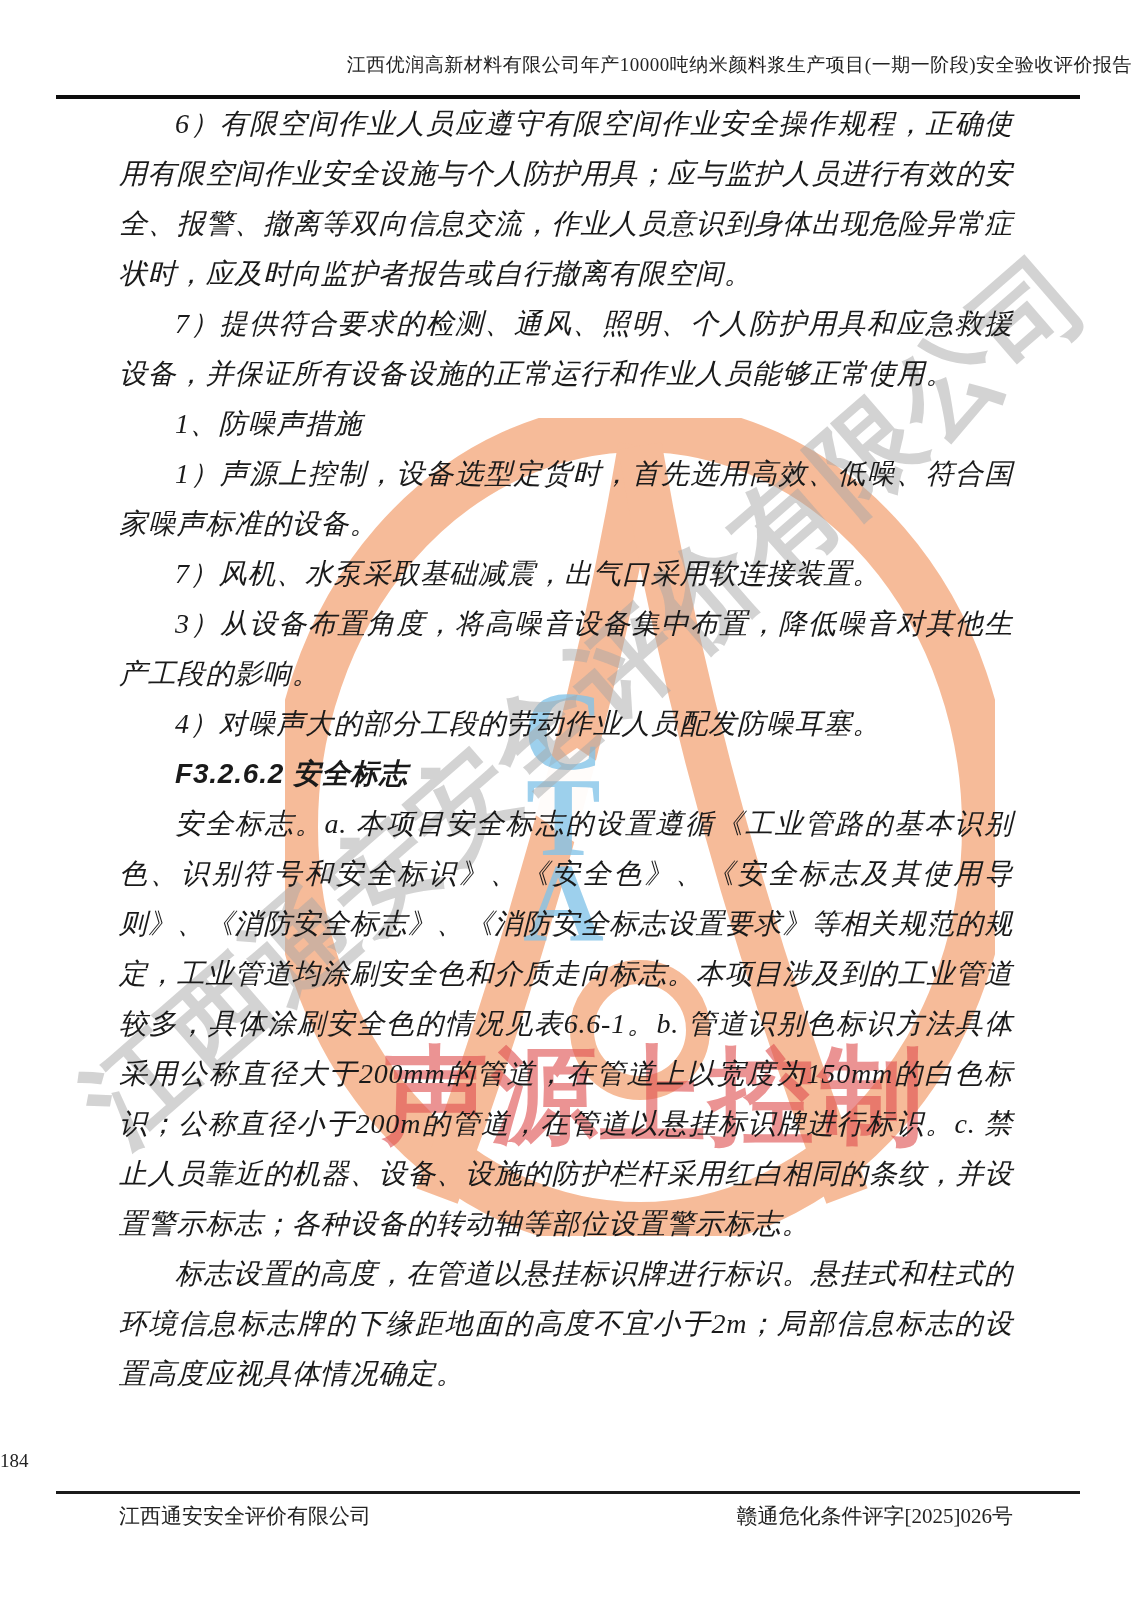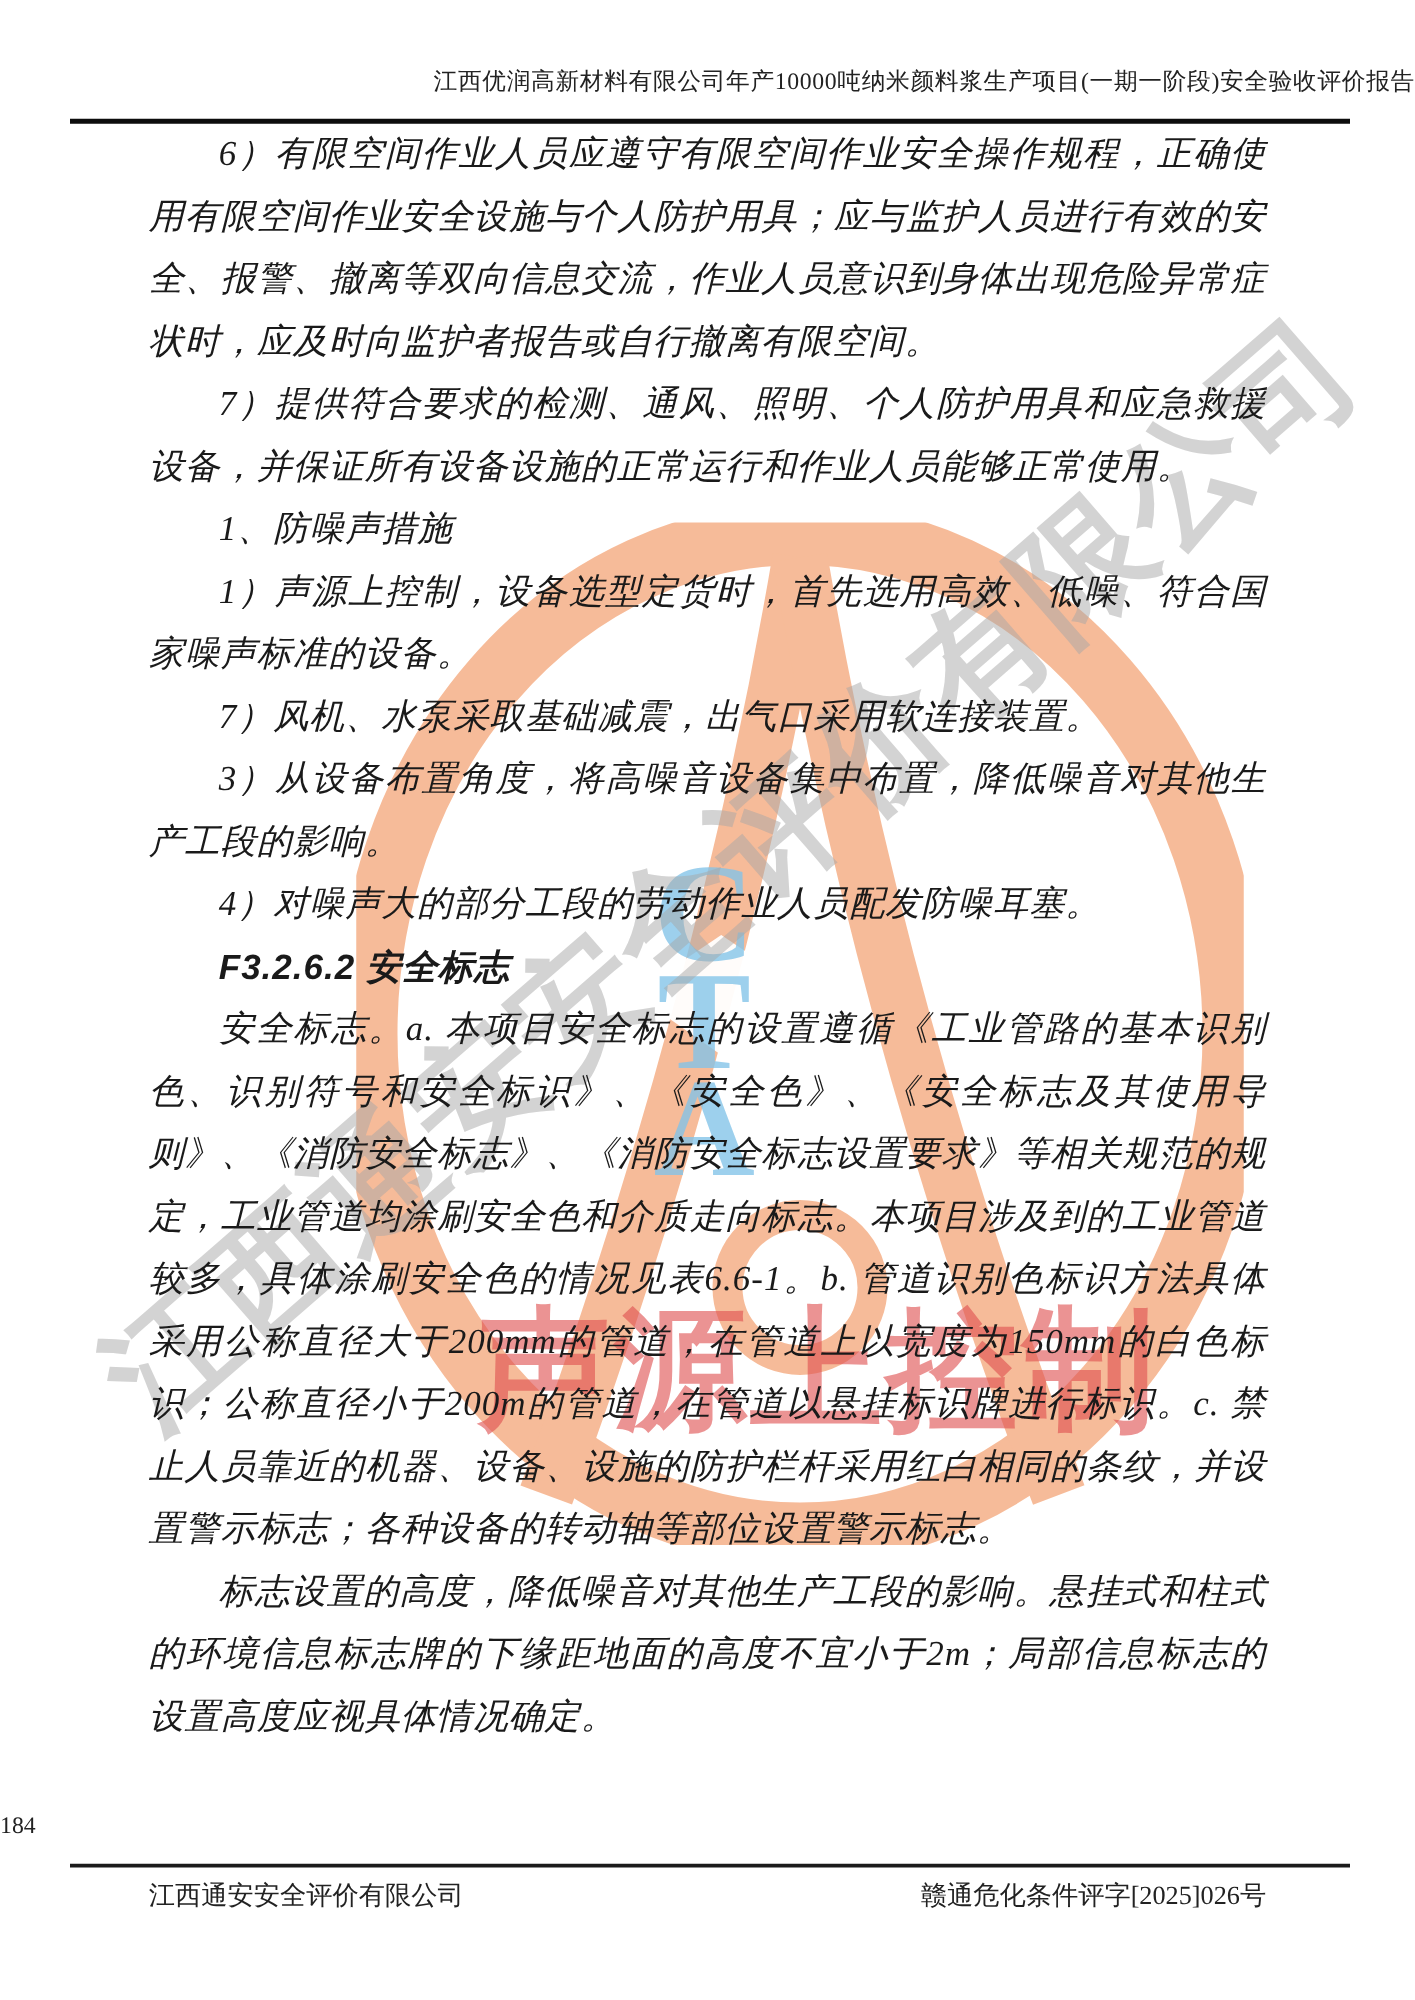--- a/index.html
+++ b/index.html
@@ -96,21 +96,21 @@
   <div class="body-text">
     <p>6）有限空间作业人员应遵守有限空间作业安全操作规程，正确使用有限空间作业安全设施与个人防护用具；应与监护人员进行有效的安全、报警、撤离等双向信息交流，作业人员意识到身体出现危险异常症状时，应及时向监护者报告或自行撤离有限空间。</p>
     <p>7）提供符合要求的检测、通风、照明、个人防护用具和应急救援设备，并保证所有设备设施的正常运行和作业人员能够正常使用。</p>
     <p>1、防噪声措施</p>
     <p>1）声源上控制，设备选型定货时，首先选用高效、低噪、符合国家噪声标准的设备。</p>
     <p>7）风机、水泵采取基础减震，出气口采用软连接装置。</p>
     <p>3）从设备布置角度，将高噪音设备集中布置，降低噪音对其他生产工段的影响。</p>
     <p>4）对噪声大的部分工段的劳动作业人员配发防噪耳塞。</p>
     <p class="heading">F3.2.6.2 安全标志</p>
     <p>安全标志。a. 本项目安全标志的设置遵循《工业管路的基本识别色、识别符号和安全标识》、《安全色》、《安全标志及其使用导则》、《消防安全标志》、《消防安全标志设置要求》等相关规范的规定，工业管道均涂刷安全色和介质走向标志。本项目涉及到的工业管道较多，具体涂刷安全色的情况见表6.6-1。b. 管道识别色标识方法具体采用公称直径大于200mm的管道，在管道上以宽度为150mm的白色标识；公称直径小于200m的管道，在管道以悬挂标识牌进行标识。c. 禁止人员靠近的机器、设备、设施的防护栏杆采用红白相同的条纹，并设置警示标志；各种设备的转动轴等部位设置警示标志。</p>
-    <p>标志设置的高度，降低噪音对其他生产工段的影响。悬挂式和柱式的环境信息标志牌的下缘距地面的高度不宜小于2m；局部信息标志的设置高度应视具体情况确定。</p>
+    <p>标志设置的高度，在管道以悬挂标识牌进行标识。悬挂式和柱式的环境信息标志牌的下缘距地面的高度不宜小于2m；局部信息标志的设置高度应视具体情况确定。</p>
   </div>
 
   <div class="page-number">184</div>
   <div class="footer-rule"></div>
   <div class="footer-left">江西通安安全评价有限公司</div>
   <div class="footer-right">赣通危化条件评字[2025]026号</div>
 
 </div>
 
 </body></html>

